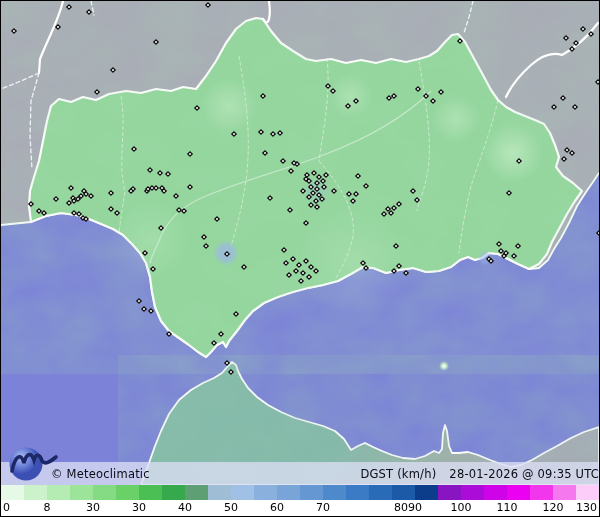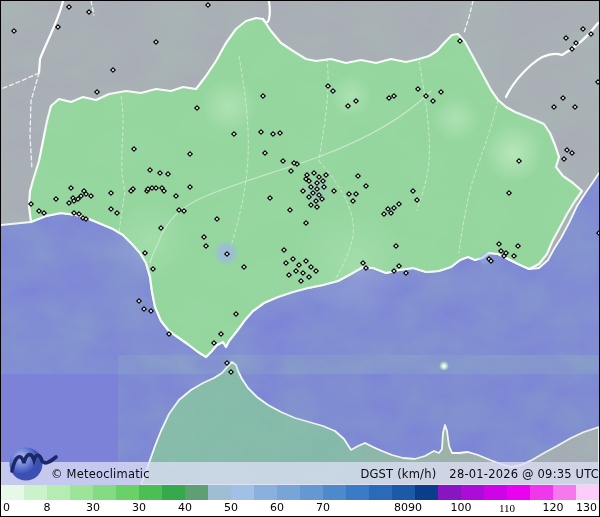--- a/index.html
+++ b/index.html
@@ -554,18 +554,18 @@
       <span class="tick" style="left: 7.69231%;">8</span>
       <span class="tick" style="left: 15.3846%;">30</span>
       <span class="tick" style="left: 23.0769%;">30</span>
       <span class="tick" style="left: 30.7692%;">40</span>
       <span class="tick" style="left: 38.4615%;">50</span>
       <span class="tick" style="left: 46.1538%;">60</span>
       <span class="tick" style="left: 53.8462%;">70</span>
       <span class="tick" style="left: 61.5385%; margin-left: 32px;">80</span>
       <span class="tick" style="left: 69.2308%;">90</span>
       <span class="tick" style="left: 76.9231%;">100</span>
-      <span class="tick" style="left: 84.6154%; font-family: Liberation Serif, serif;">110</span>
+      <span class="tick" style="left: 84.6154%;">110</span>
       <span class="tick" style="left: 92.3077%;">120</span>
       <span class="tick last" style="left: calc(100% - 2px);">130</span>
     </div>
 
 </div>
 
 </body></html>

